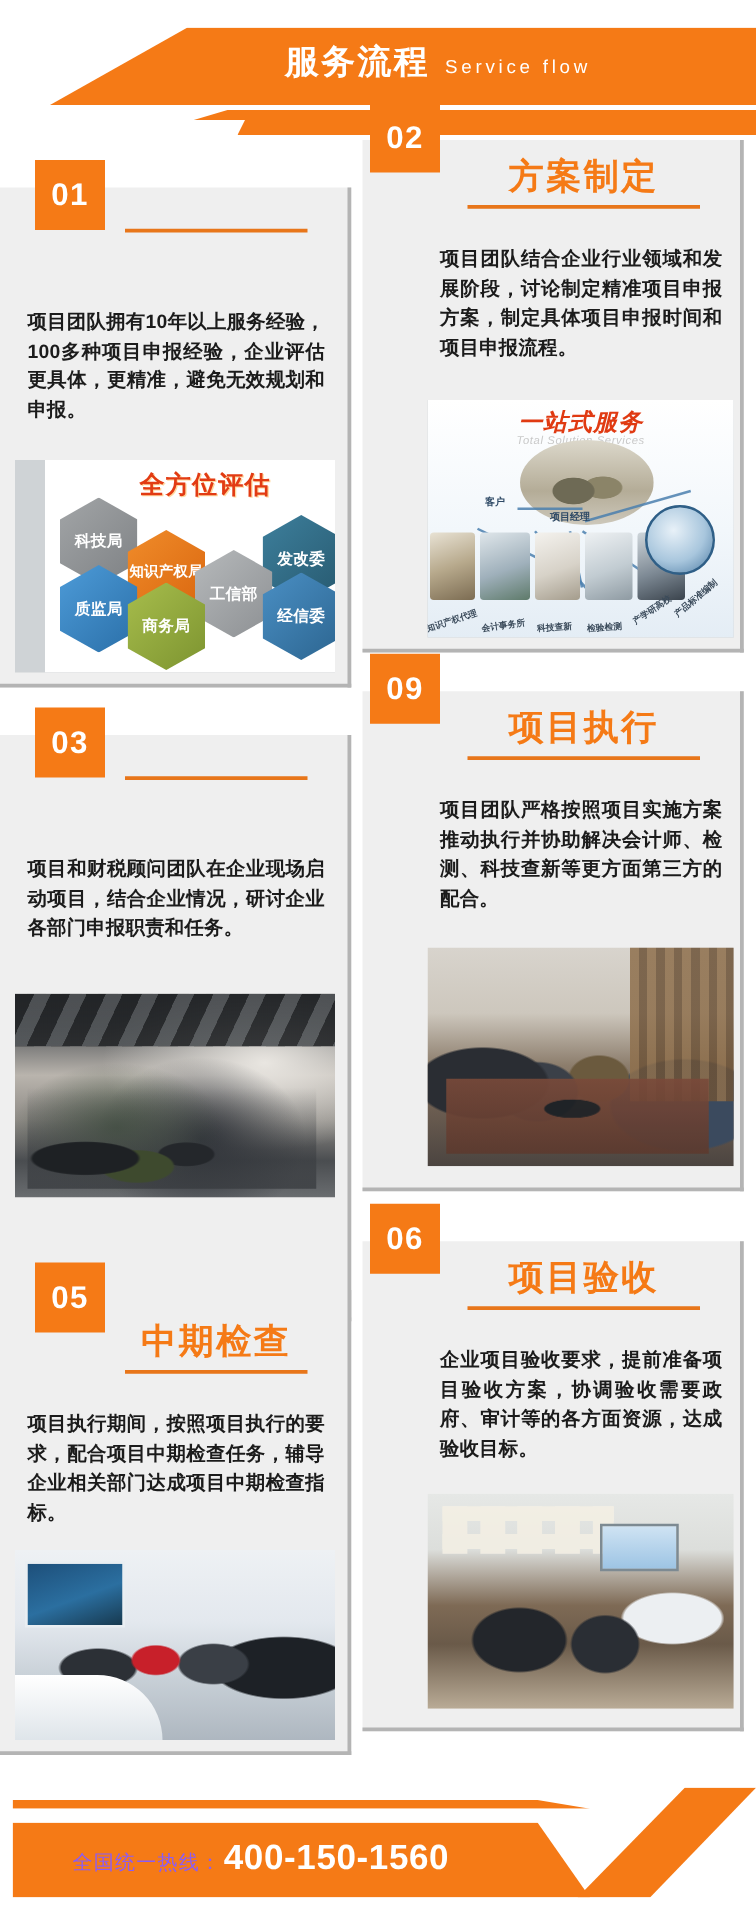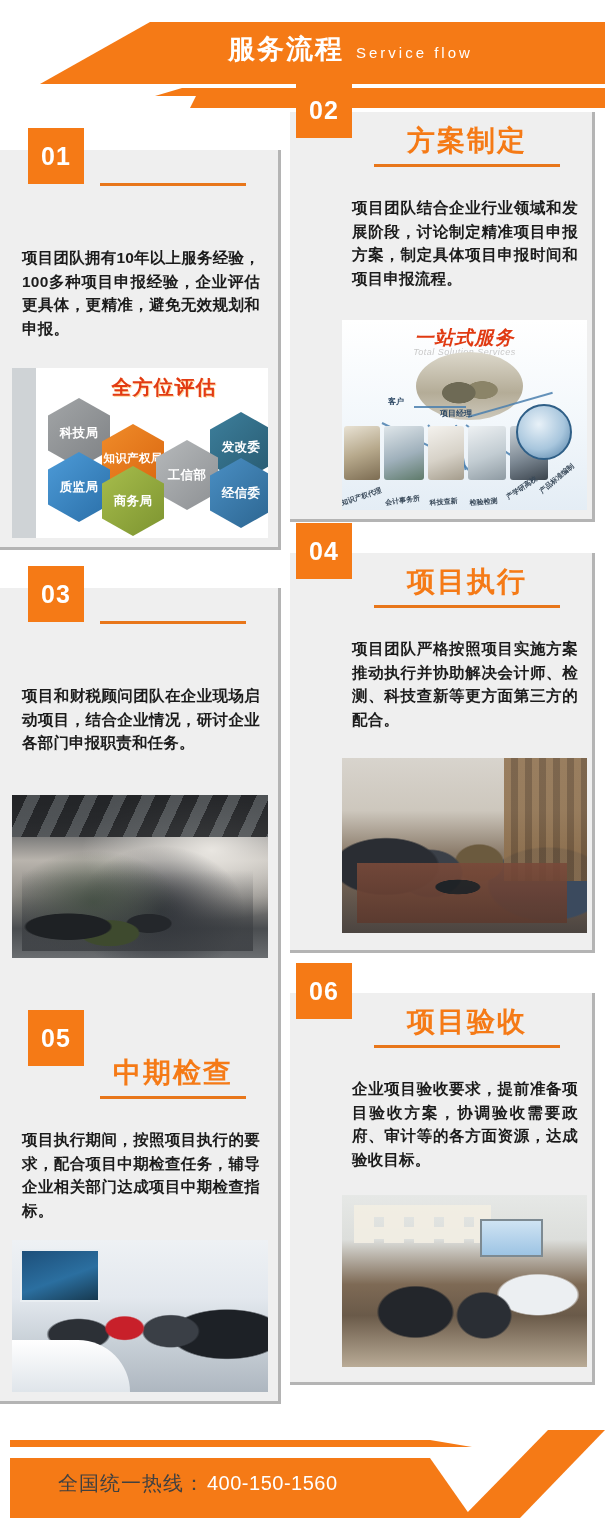--- a/index.html
+++ b/index.html
@@ -388,28 +388,28 @@
   }
   .ftr-text {
     position: absolute;
     left: 58px; top: 52px;
     display: flex;
     align-items: baseline;
     gap: 2px;
     z-index: 4;
   }
   .ftr-label {
-    font-size: 20px;
-    color: #404040;
+    font-size: 16px;
+    color: #8b5cf6;
     letter-spacing: 1px;
     font-weight: normal;
   }
   .ftr-phone {
-    font-size: 20px;
-    font-weight: normal;
+    font-size: 28px;
+    font-weight: bold;
     color: #ffffff;
     letter-spacing: 0.5px;
   }
 </style>
 </head>
 <body>
 
 <div class="page">
 
   <div class="header">
@@ -488,21 +488,21 @@
     <div class="title-wrap">
       <div class="title-rule"></div>
     </div>
     <div class="card-body" style="top:96px;">项目和财税顾问团队在企业现场启动项目，结合企业情况，研讨企业各部门申报职责和任务。</div>
     <div class="media" style="left:12px; top:207px; width:256px; height:163px;">
       <div class="photo-conf-a"></div>
     </div>
   </div>
 
   <div class="card right" style="left:290px; top:553px; height:400px;">
-    <div class="badge">04</div>
+    <div class="badge">09</div>
     <div class="title-wrap">
       <div class="card-title">项目执行</div>
       <div class="title-rule"></div>
     </div>
     <div class="card-body" style="top:84px;">项目团队严格按照项目实施方案推动执行并协助解决会计师、检测、科技查新等更方面第三方的配合。</div>
     <div class="media" style="left:52px; top:205px; width:245px; height:175px;">
       <div class="photo-meet"></div>
     </div>
   </div>
 

